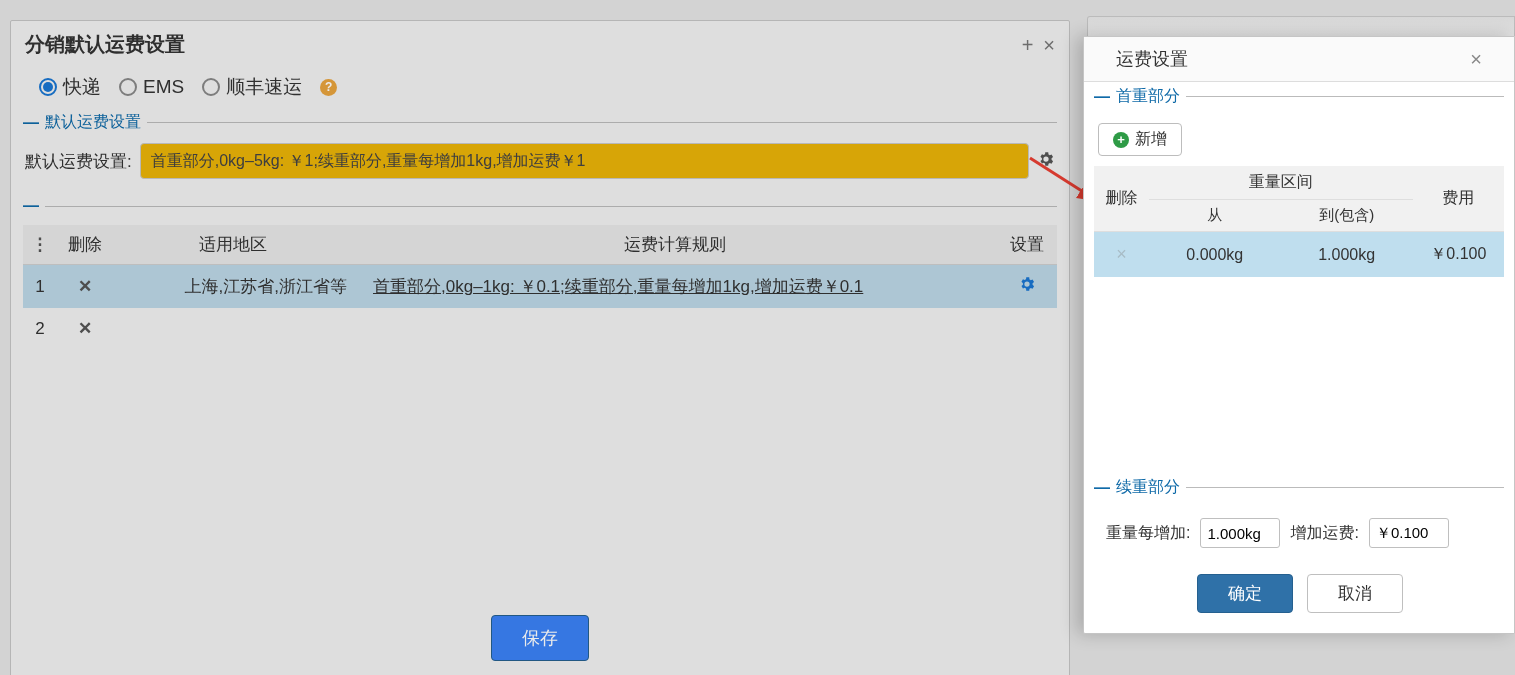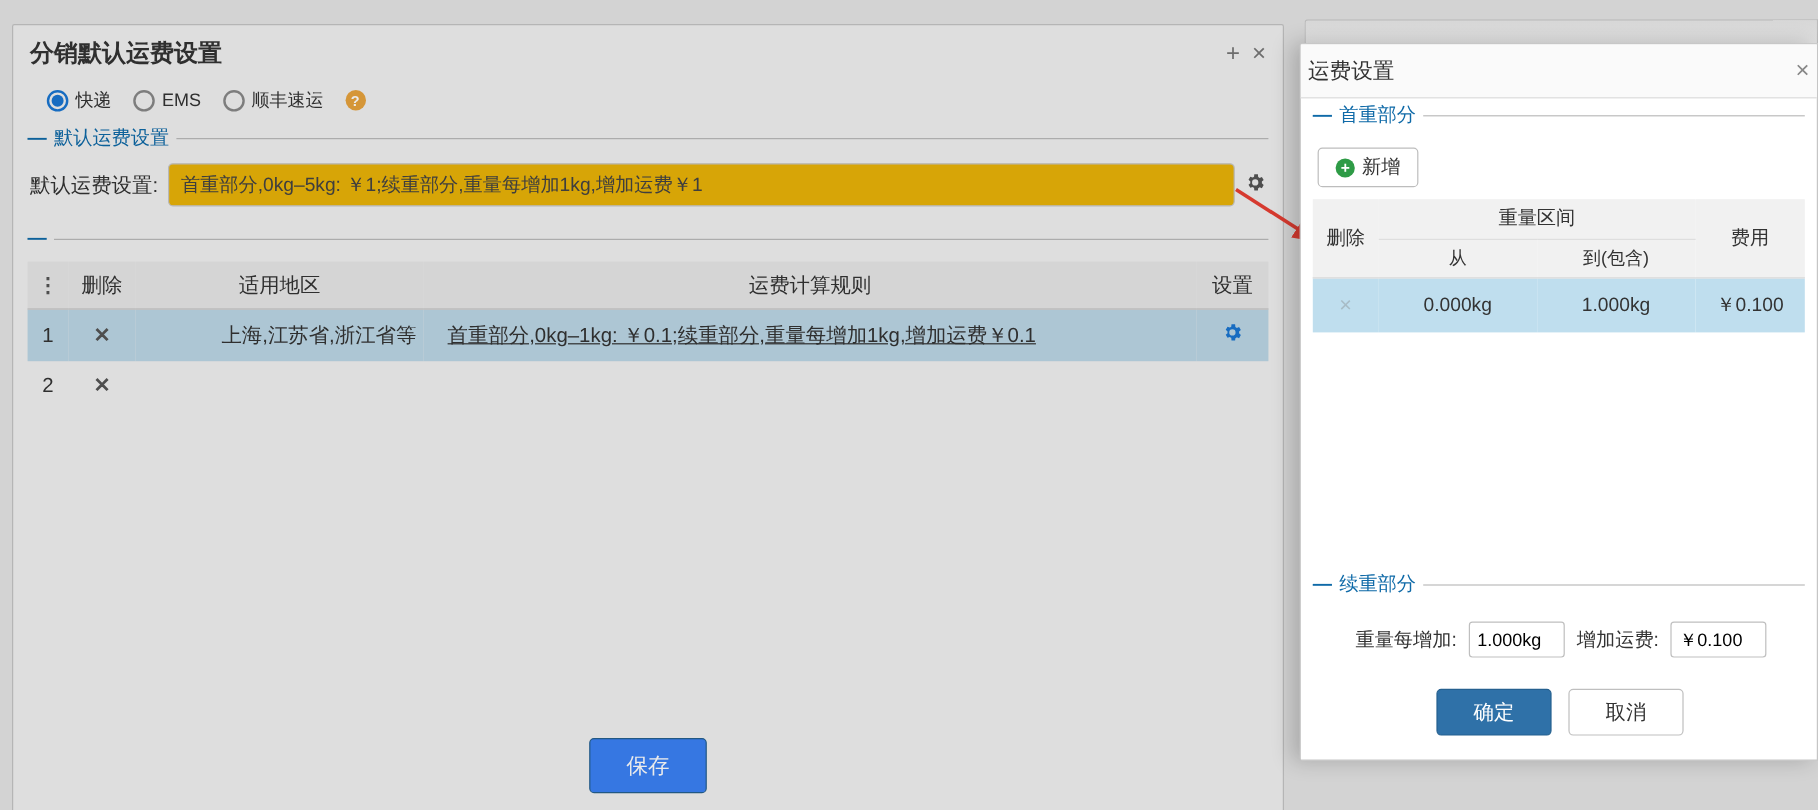--- a/index.html
+++ b/index.html
@@ -47,21 +47,21 @@
   .radio-row {
     display: flex;
     align-items: center;
     gap: 18px;
     padding: 4px 28px 12px 28px;
   }
   .radio-item {
     display: flex;
     align-items: center;
     gap: 6px;
-    font-size: 15px;
+    font-size: 19px;
     color: #333;
     cursor: pointer;
   }
   .radio-outer {
     width: 18px; height: 18px;
     border: 2px solid #1976d2;
     border-radius: 50%;
     display: flex; align-items: center; justify-content: center;
   }
   .radio-outer.unsel { border-color: #888; }
@@ -187,21 +187,21 @@
     border: 1px solid #c5c5c5;
     box-shadow: -6px 0 18px rgba(0,0,0,0.2);
     border-radius: 2px 0 0 2px;
     display: flex;
     flex-direction: column;
   }
   .side-header {
     display: flex;
     align-items: center;
     justify-content: space-between;
-    padding: 10px 6px;
+    padding: 10px 32px;
     border-bottom: 1px solid #ddd;
     background: #fafafa;
   }
   .side-title { font-size: 18px; color: #333; }
   .close-x { color: #888; font-size: 20px; cursor: pointer; line-height: 1; }
 
   .side-body { padding: 4px 10px 0 10px; flex: 0 0 auto; }
 
   .btn-add {
     display: inline-flex;
@@ -237,21 +237,20 @@
   .del-x { color: #a8bcc6; font-size: 18px; cursor: pointer; }
 
   .side-mid-gap { flex: 1; }
 
   .cont-row {
     display: flex;
     align-items: center;
     gap: 10px;
     padding: 10px 8px 12px 12px;
     font-size: 16px;
-    justify-content: center;
   }
   .inp {
     width: 80px;
     height: 30px;
     border: 1px solid #bfbfbf;
     border-radius: 3px;
     padding: 0 6px;
     text-align: left;
     font-size: 15px;
   }

